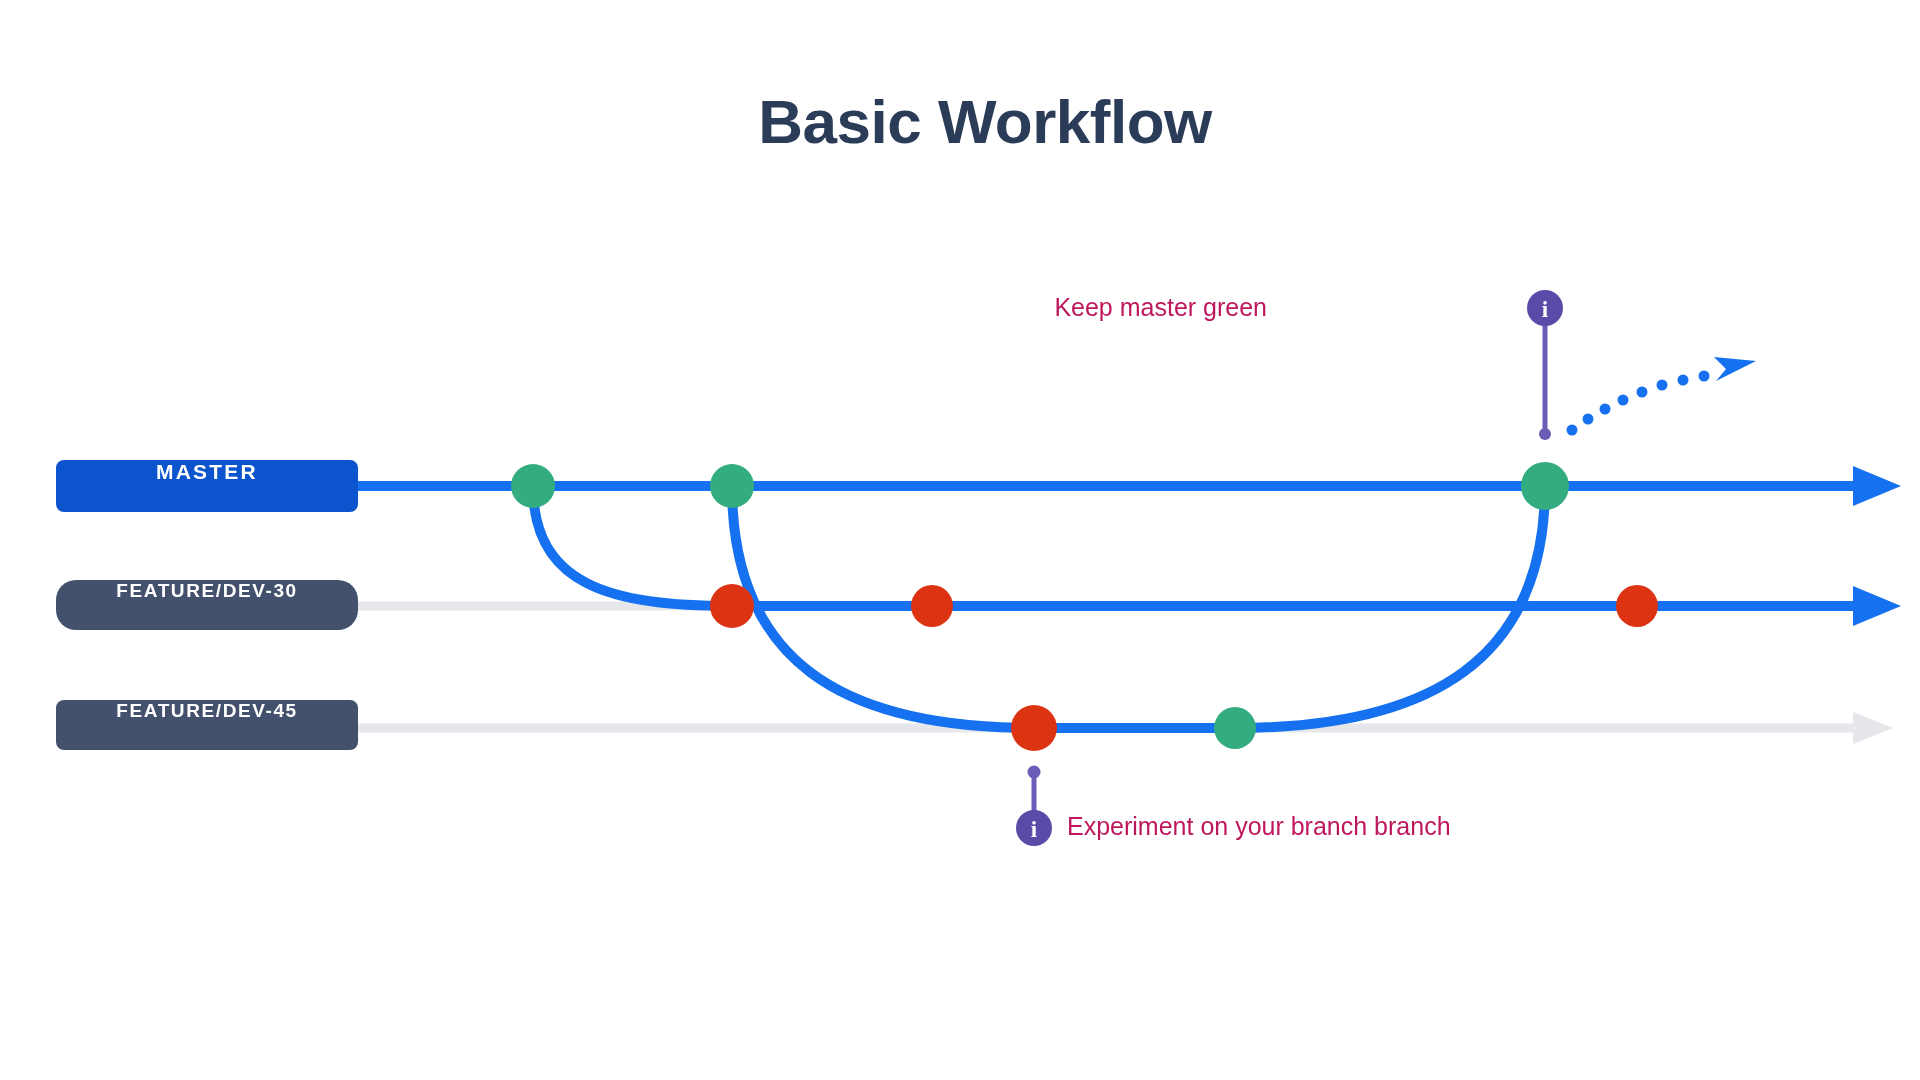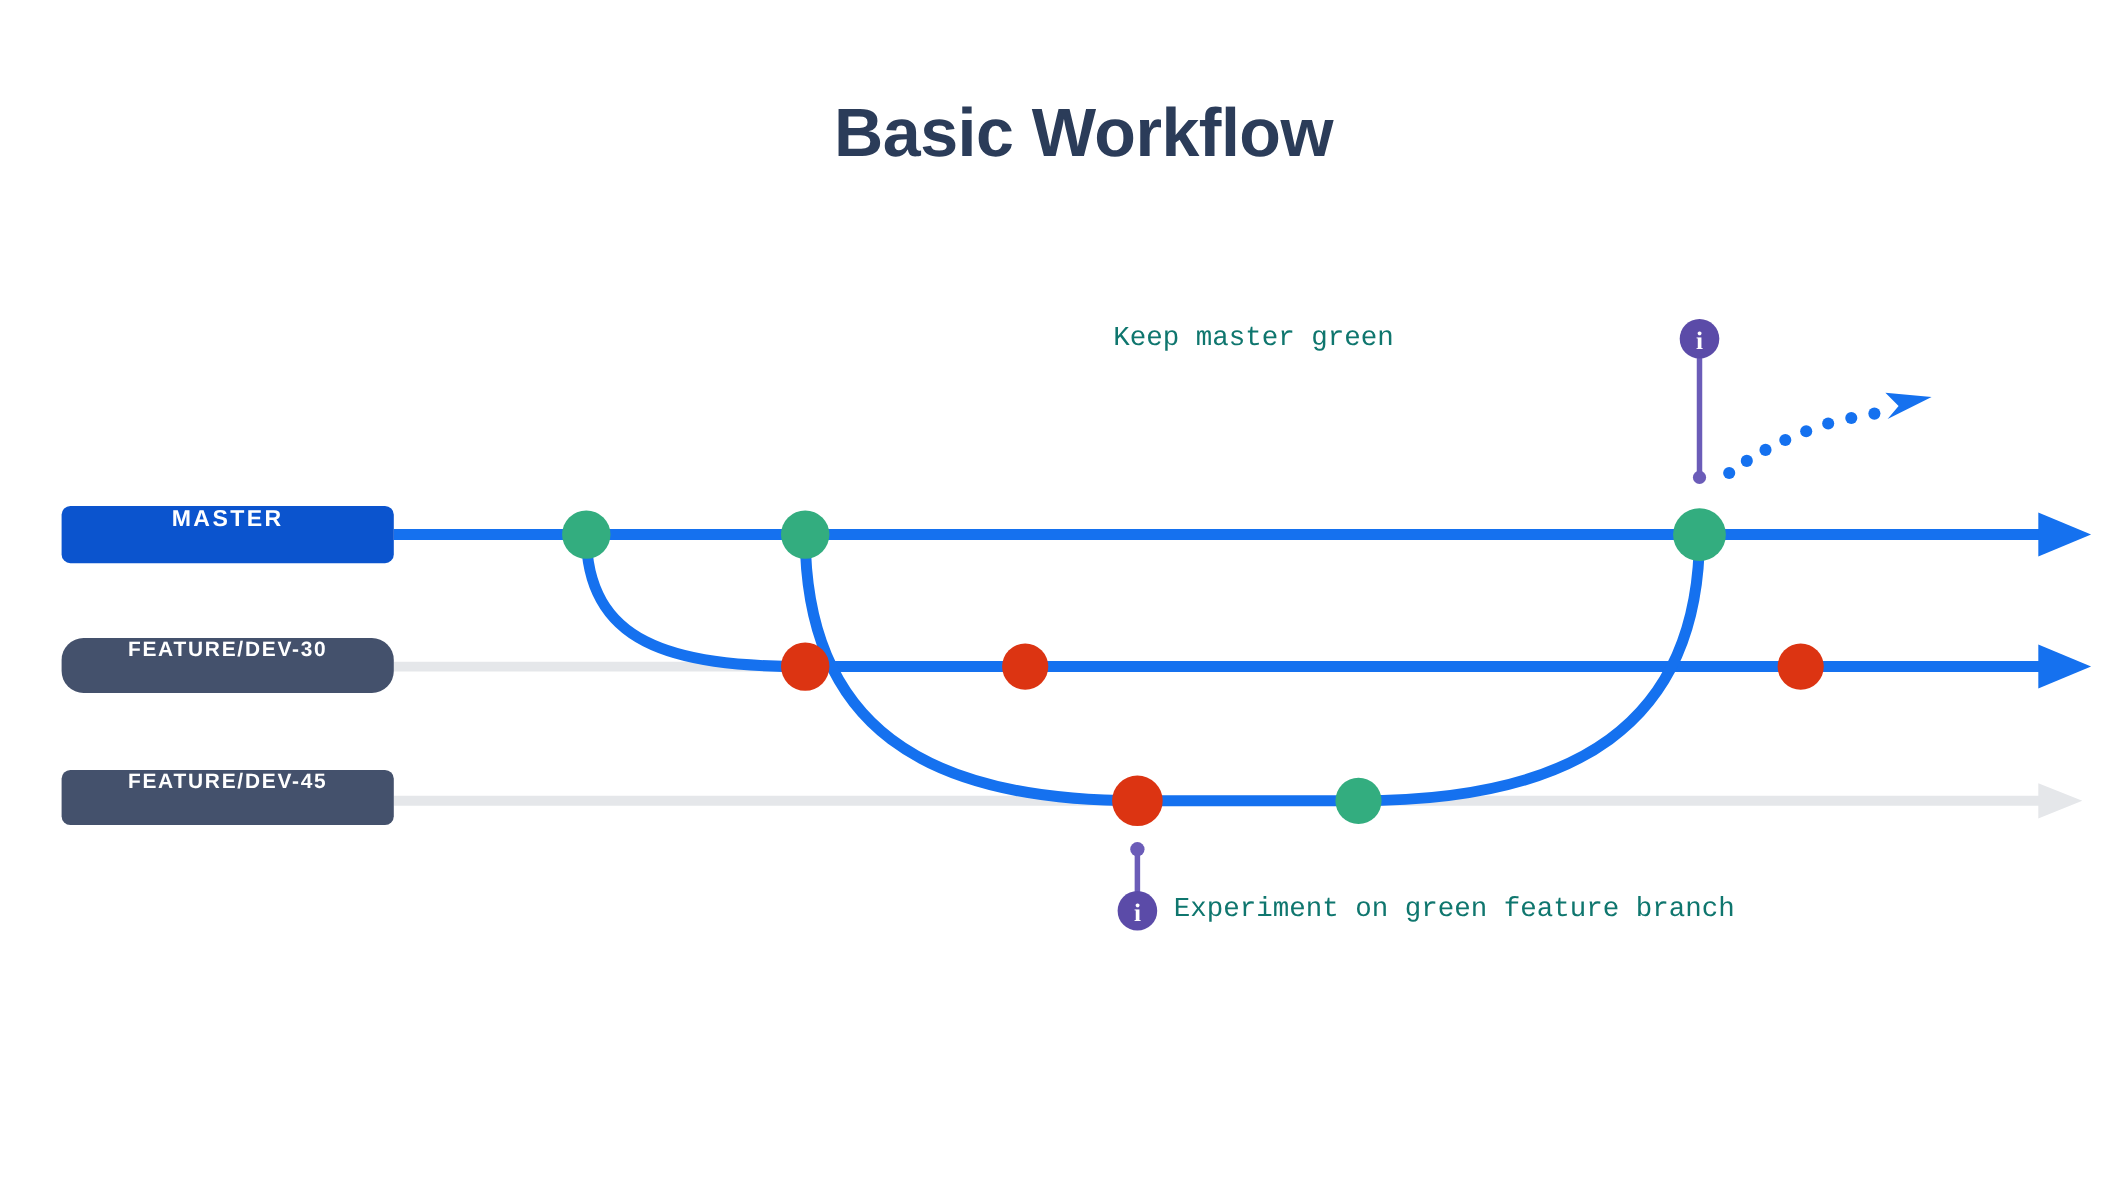--- a/index.html
+++ b/index.html
@@ -85,24 +85,23 @@
     width: 1920px;
     height: 1080px;
     pointer-events: none;
   }
   #graph * { pointer-events: auto; }
 
   
   .anno-text {
     position: absolute;
     font-size: 25px;
-    color: #0f766e;
+    color: #be185d;
     white-space: nowrap;
     line-height: 1;
-    font-family: Liberation Mono, monospace;
   }
   .anno-keep {
     left: 1267px;
     top: 295px;
   }
   .anno-exp {
     left: 1067px;
     top: 814px;
   }
 </style>
@@ -187,15 +186,15 @@
   <div class="badge badge-dev30">
     <span>FEATURE/DEV-30</span>
   </div>
 
   <div class="badge badge-dev45">
     <span>FEATURE/DEV-45</span>
   </div>
 
   <div class="anno-text anno-keep" style="transform: translateX(-100%);">Keep master green</div>
 
-  <div class="anno-text anno-exp">Experiment on green feature branch</div>
+  <div class="anno-text anno-exp">Experiment on your branch branch</div>
 
 </div>
 
 </body></html>

